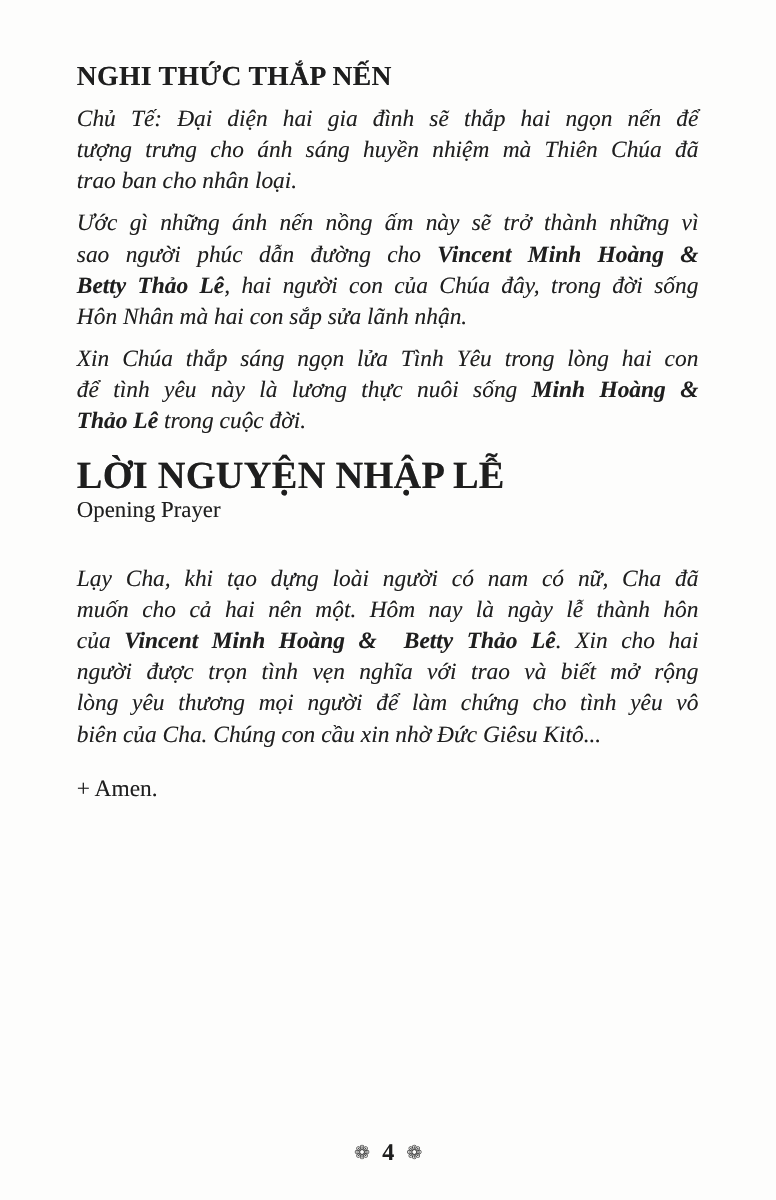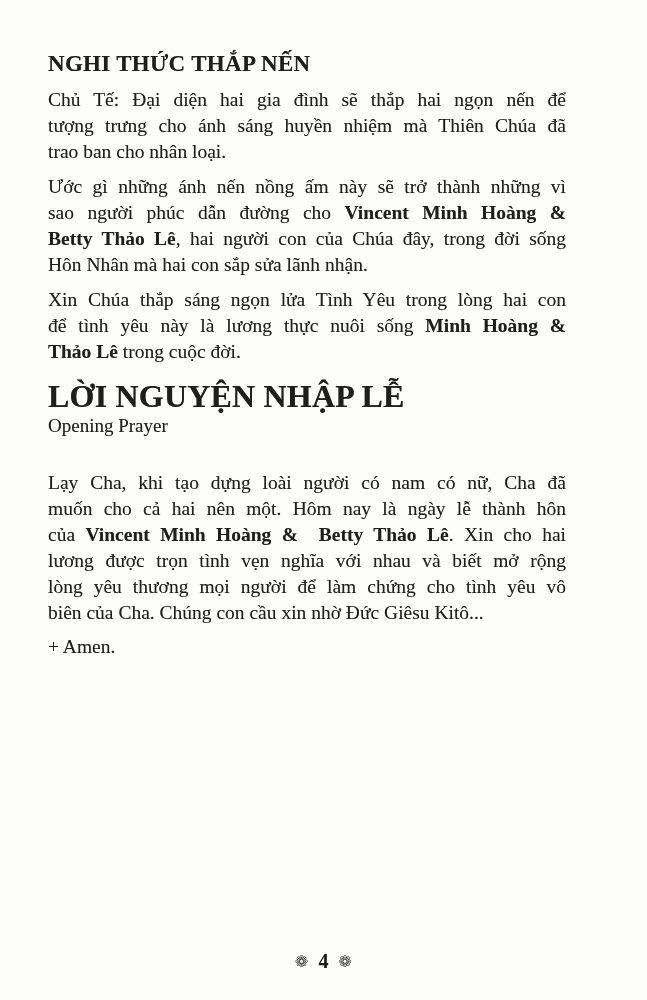--- a/index.html
+++ b/index.html
@@ -11,21 +11,21 @@
     position: relative;
     width: 647px;
     height: 1000px;
     background: #fdfdfc;
     overflow: hidden;
     font-family: "Liberation Serif", "DejaVu Serif", serif;
     color: #1e1e1e;
   }
   .content {
     position: absolute;
-    left: 48px;
+    left: 64px;
     top: 50px;
     width: 518px;
   }
   .h-small {
     margin: 0;
     font-size: 23px;
     line-height: 28px;
     font-weight: 700;
     letter-spacing: 0.3px;
     text-shadow: 0 0 0.5px rgba(20,20,20,0.55);
@@ -49,25 +49,26 @@
   .para {
     margin-top: 9px;
     font-size: 19.5px;
     text-shadow: 0 0 0.4px rgba(40,40,40,0.4);
   }
   .paras-wide .para { margin-top: 32px; }
   .line {
     line-height: 26px;
     text-align: justify;
     text-align-last: justify;
+    font-style: italic;
   }
   .line.last { text-align-last: left; }
   .b { font-weight: 700; }
   .amen {
-    margin-top: 8px;
+    margin-top: 19px;
     font-size: 19.5px;
     line-height: 26px;
     text-shadow: 0 0 0.4px rgba(40,40,40,0.4);
   }
   .footer {
     position: absolute;
     top: 948px;
     left: 0;
     width: 100%;
     text-align: center;
@@ -117,21 +118,21 @@
     </section>
 
     <section>
       <h1 class="h-big">LỜI NGUYỆN NHẬP LỄ</h1>
       <div class="subtitle">Opening Prayer</div>
       <div class="paras paras-wide">
           <div class="para">
             <div class="line"><span>Lạy Cha, khi tạo dựng loài người có nam có nữ, Cha đã</span></div>
             <div class="line"><span>muốn cho cả hai nên một. Hôm nay là ngày lễ thành hôn</span></div>
             <div class="line"><span>của </span><span class="b">Vincent Minh Hoàng &amp;&nbsp; Betty Thảo Lê</span><span>. Xin cho hai</span></div>
-            <div class="line"><span>lương được trọn tình vẹn nghĩa với nhau và biết mở rộng</span></div>
+            <div class="line"><span>người được trọn tình vẹn nghĩa với trao và biết mở rộng</span></div>
             <div class="line"><span>lòng yêu thương mọi người để làm chứng cho tình yêu vô</span></div>
             <div class="line last"><span>biên của Cha. Chúng con cầu xin nhờ Đức Giêsu Kitô...</span></div>
           </div>
         </div>
     </section>
 
     <div class="amen">+ Amen.</div>
   </div>
 
   <div class="footer">

